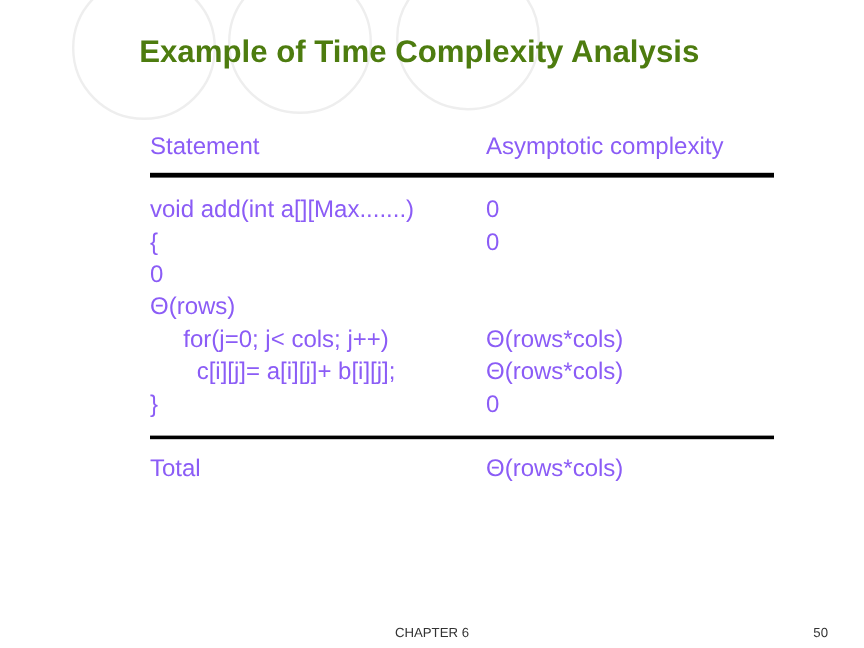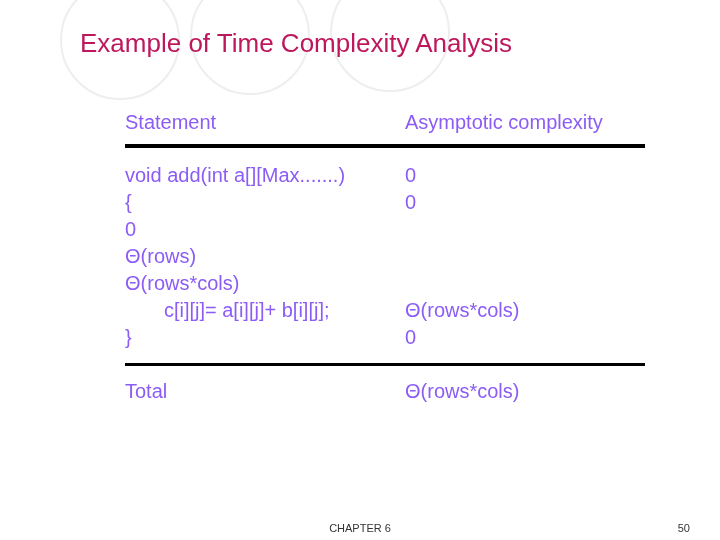--- a/index.html
+++ b/index.html
@@ -19,23 +19,23 @@
     height: 120px;
     z-index: 0;
   }
   .c1 { left: 60px;  top: -20px; }
   .c2 { left: 190px; top: -25px; }
   .c3 { left: 330px; top: -28px; }
   .title {
     position: relative;
     z-index: 1;
     font-size: 26px;
-    font-weight: 400;
-    color: #be185d;
-    padding: 28px 0 0 80px;
+    font-weight: 700;
+    color: #4d7c0f;
+    padding: 28px 0 0 116px;
   }
   .table-wrap {
     position: relative;
     z-index: 1;
     margin: 50px 0 0 125px;
     width: 520px;
   }
   .row {
     display: flex;
     font-size: 20px;
@@ -96,20 +96,21 @@
       <div class="col-l">{</div>
       <div class="col-r">0</div>
     </div>
     <div class="row">
       <div class="col-r">0</div>
     </div>
     <div class="row">
       <div class="col-r">Θ(rows)</div>
     </div>
     <div class="row">
+      <div class="col-l">     for(j=0; j&lt; cols; j++)</div>
       <div class="col-r">Θ(rows*cols)</div>
     </div>
     <div class="row">
       <div class="col-l">       c[i][j]= a[i][j]+ b[i][j];</div>
       <div class="col-r">Θ(rows*cols)</div>
     </div>
     <div class="row">
       <div class="col-l">}</div>
       <div class="col-r">0</div>
     </div>

